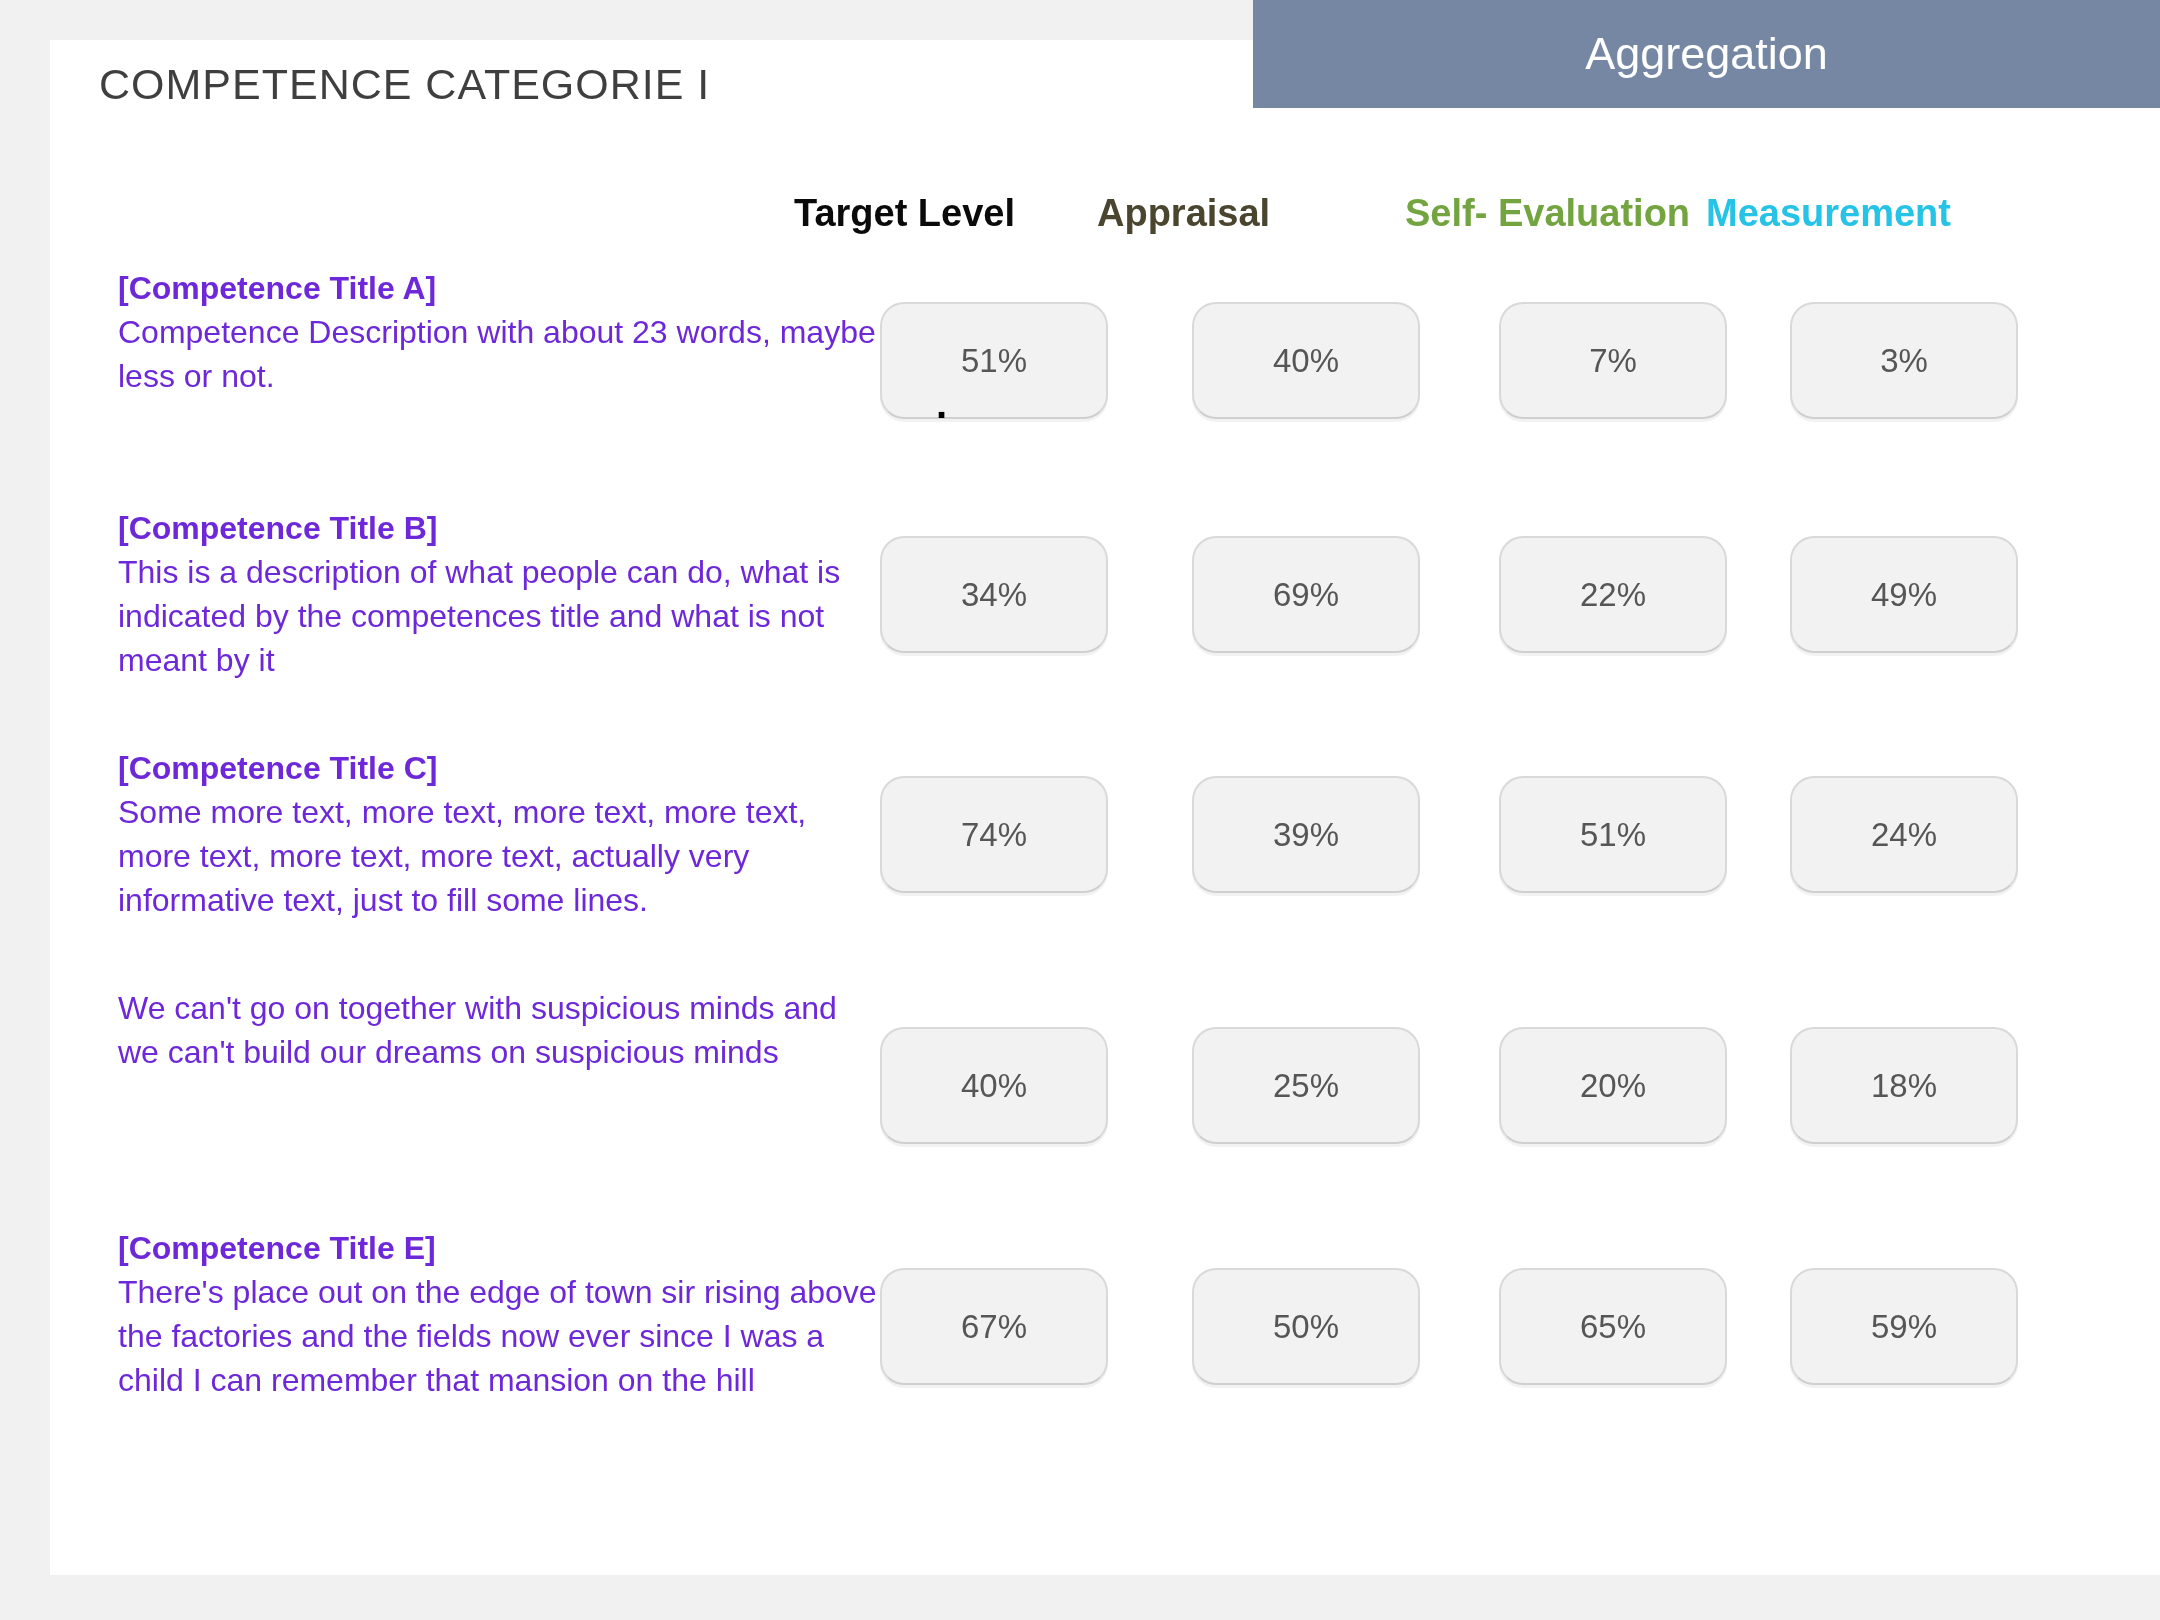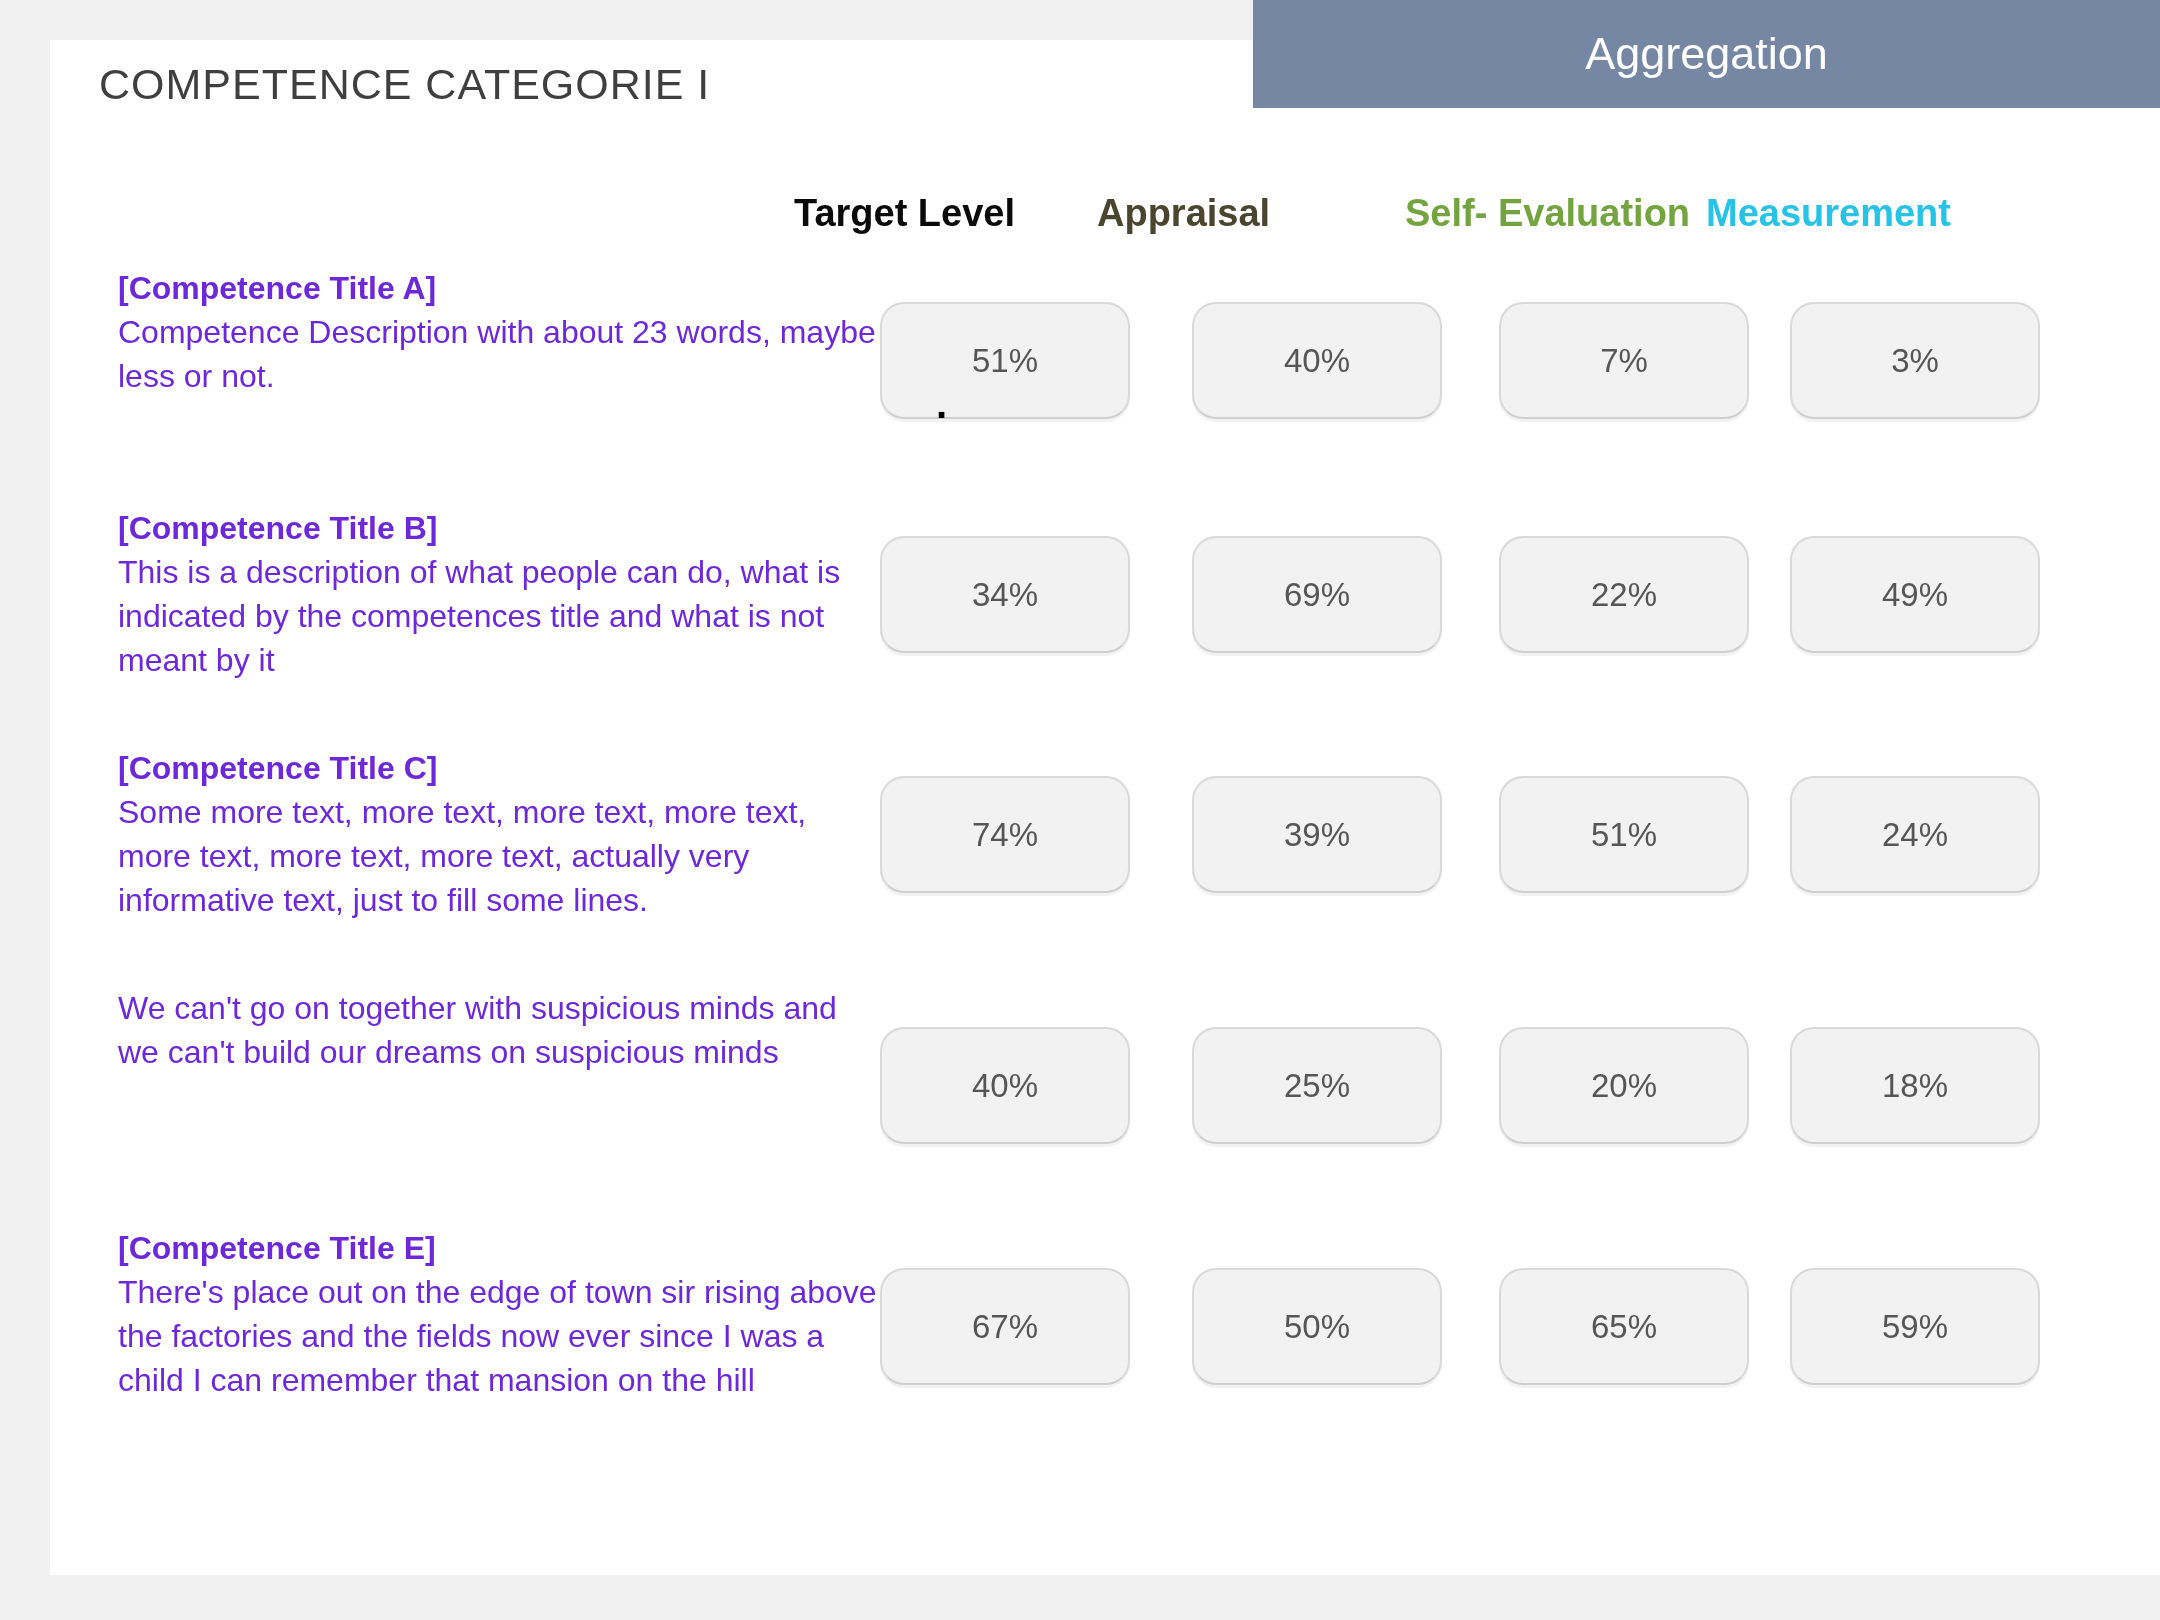--- a/index.html
+++ b/index.html
@@ -29,21 +29,21 @@
     font-weight:bold; font-size:38px;
     white-space:nowrap;
   }
   .h0{left:794px} .h1{left:1097px} .h2{left:1405px} .h3{left:1706px}
   .row-text {
     position:absolute; left:118px; width:760px;
     font-size:32px; line-height:44px; color:#6d28d9;
   }
   .row-title { font-weight:bold; }
   .cell {
-    position:absolute; width:250px; height:117px; box-sizing:border-box;
+    position:absolute; width:228px; height:117px; box-sizing:border-box;
     background:#f2f2f2;
     border:2px solid #d9d9d9;
     border-bottom-color:#cfcfcf;
     border-radius:24px;
     box-shadow:0 3px 0 rgba(0,0,0,0.05);
     display:flex; align-items:center; justify-content:center;
     font-size:33px; color:#565656;
   }
   .c0{left:880px} .c1{left:1192px} .c2{left:1499px} .c3{left:1790px}
   .ra{top:302px} .rb{top:536px} .rc{top:776px} .rd{top:1027px} .re{top:1268px}

